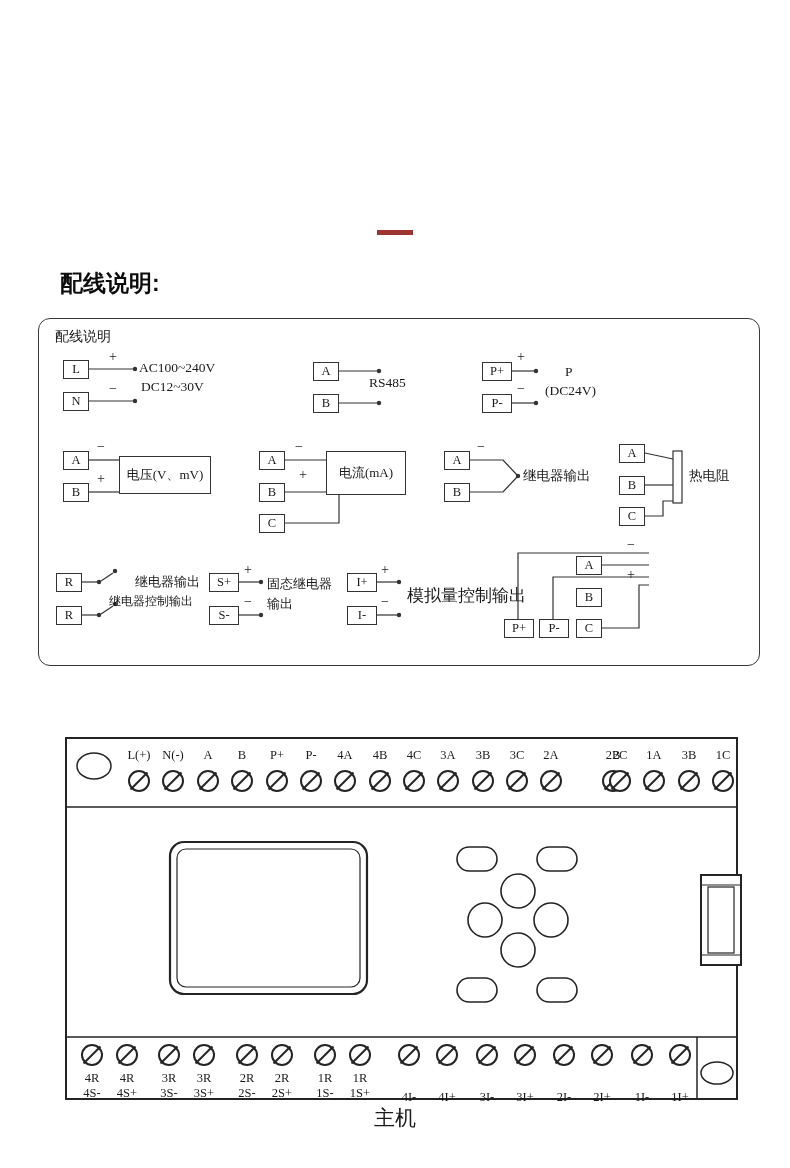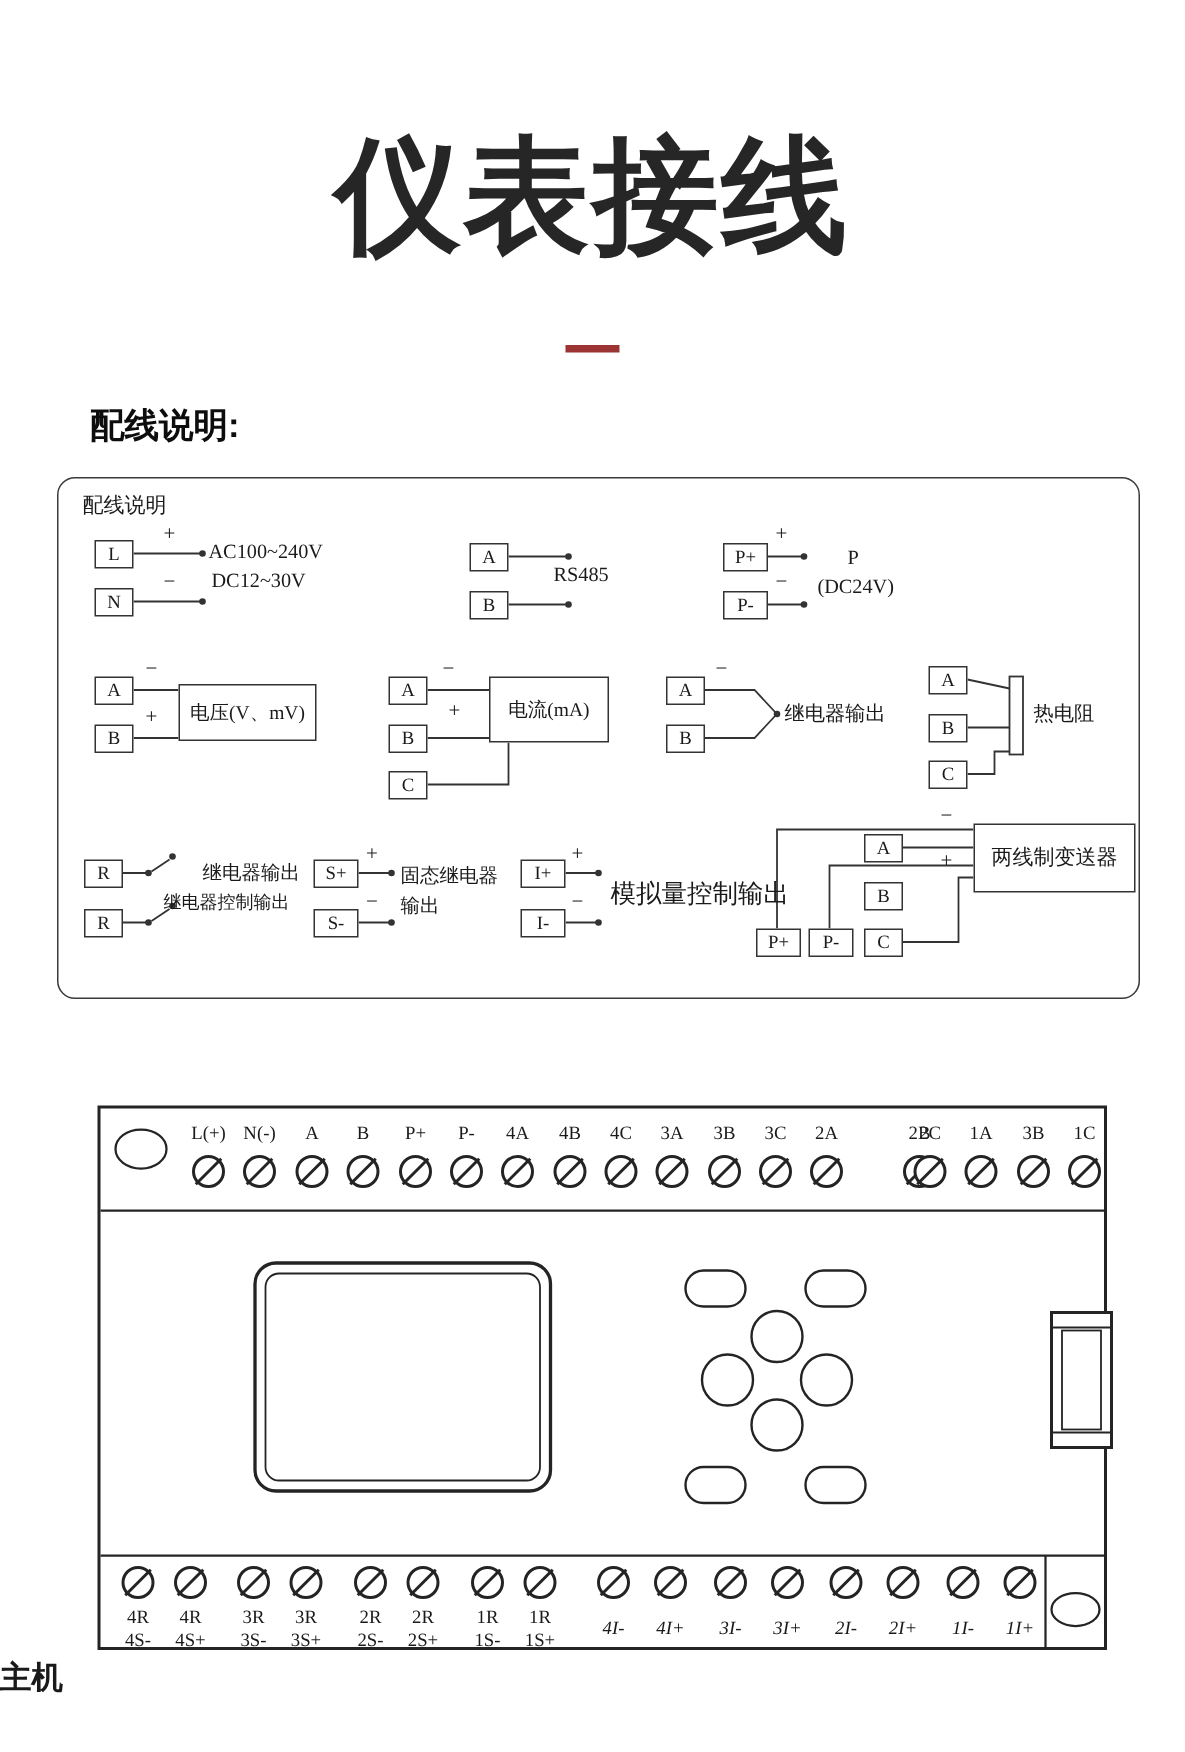--- a/index.html
+++ b/index.html
@@ -30,31 +30,30 @@
   .dsvg { position:absolute; left:0; top:0; overflow:visible; }
   .tt { position:absolute; top:9px; width:36px; display:flex; flex-direction:column; align-items:center; gap:7px; }
   .tt .lbl { font-size:12.5px; font-family:"Liberation Serif", serif; white-space:nowrap; line-height:15px; }
   .screw { width:22px; height:22px; border:2px solid #242424; border-radius:50%; position:relative;
            background:#fff; flex:none; }
   .screw::after { content:""; position:absolute; left:-3px; top:8px; width:24px; height:2px;
                   background:#242424; transform:rotate(-45deg); }
   .bt { position:absolute; top:305px; width:40px; display:flex; flex-direction:column; align-items:center; gap:1px; }
   .bt .screw { margin-bottom:4px; }
   .bt .lbl { font-size:12.5px; font-family:"Liberation Serif", serif; white-space:nowrap; line-height:14px; }
-  .bt.single .lbl { margin-top:7px;font-style:italic; }
-  .caption { position:absolute; top:1104px; left:0; width:100%; text-align:left;
-             font-size:21px; font-weight:700; font-family:"Liberation Serif", serif; }
+  .bt.single .lbl { margin-top:19px; }
+  .caption { position:absolute; top:1104px; left:0; width:100%; text-align:center;
+             font-size:21px; font-weight:400; font-family:"Liberation Serif", serif; }
   svg line, svg polyline, svg rect, svg ellipse, svg circle { vector-effect:none; }
 </style>
 </head>
 <body>
 
 <div class="page">
 
-  <div class="title">仪表接线</div>
   <div class="dash"></div>
 
   <div class="h1" style="left:60px;top:268px">配线说明:</div>
 
   <div class="wirebox">
     <svg class="wires" width="722" height="348">
       <g stroke="#333" stroke-width="1.2" fill="none">
         <line x1="50" y1="50" x2="96" y2="50"></line>
           <line x1="50" y1="82" x2="96" y2="82"></line>
       </g>
@@ -183,21 +182,20 @@
     <div class="sign" style="left:342px;top:275px">−</div>
     <div class="wl" style="left:368px;top:265px;font-size:17px">模拟量控制输出</div>
 
     <div class="tb" style="left:537px;top:237px">A</div>
     <div class="tb" style="left:537px;top:269px">B</div>
     <div class="tb" style="left:537px;top:300px">C</div>
     <div class="tb w30" style="left:465px;top:300px">P+</div>
     <div class="tb w30" style="left:500px;top:300px">P-</div>
     <div class="sign" style="left:588px;top:218px">−</div>
     <div class="sign" style="left:588px;top:248px">+</div>
-    <div class="loadbox" style="left:610px;top:230px;width:108px;height:46px;font-size:14px">两线制变送器</div>
   </div>
 
 
   <div class="device">
     <svg class="dsvg" width="673" height="363">
       <g stroke="#242424" stroke-width="1.5" fill="none">
         <line x1="0" y1="68" x2="669" y2="68"></line>
         <line x1="0" y1="298" x2="669" y2="298"></line>
         <ellipse cx="27" cy="27" rx="17" ry="13"></ellipse>
         <line x1="630" y1="298" x2="630" y2="360"></line>

